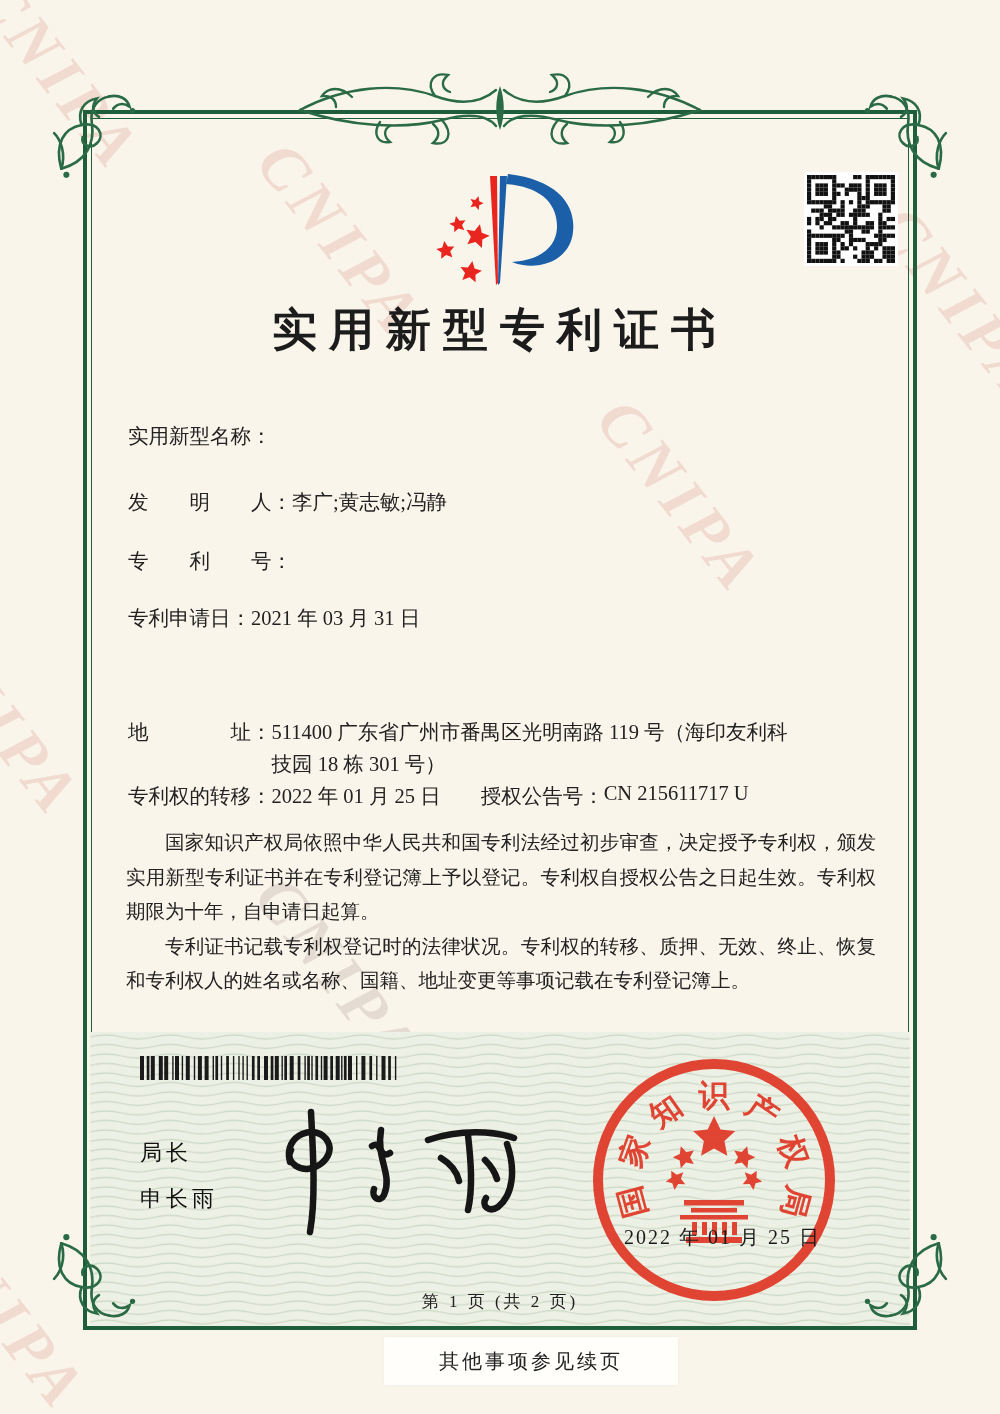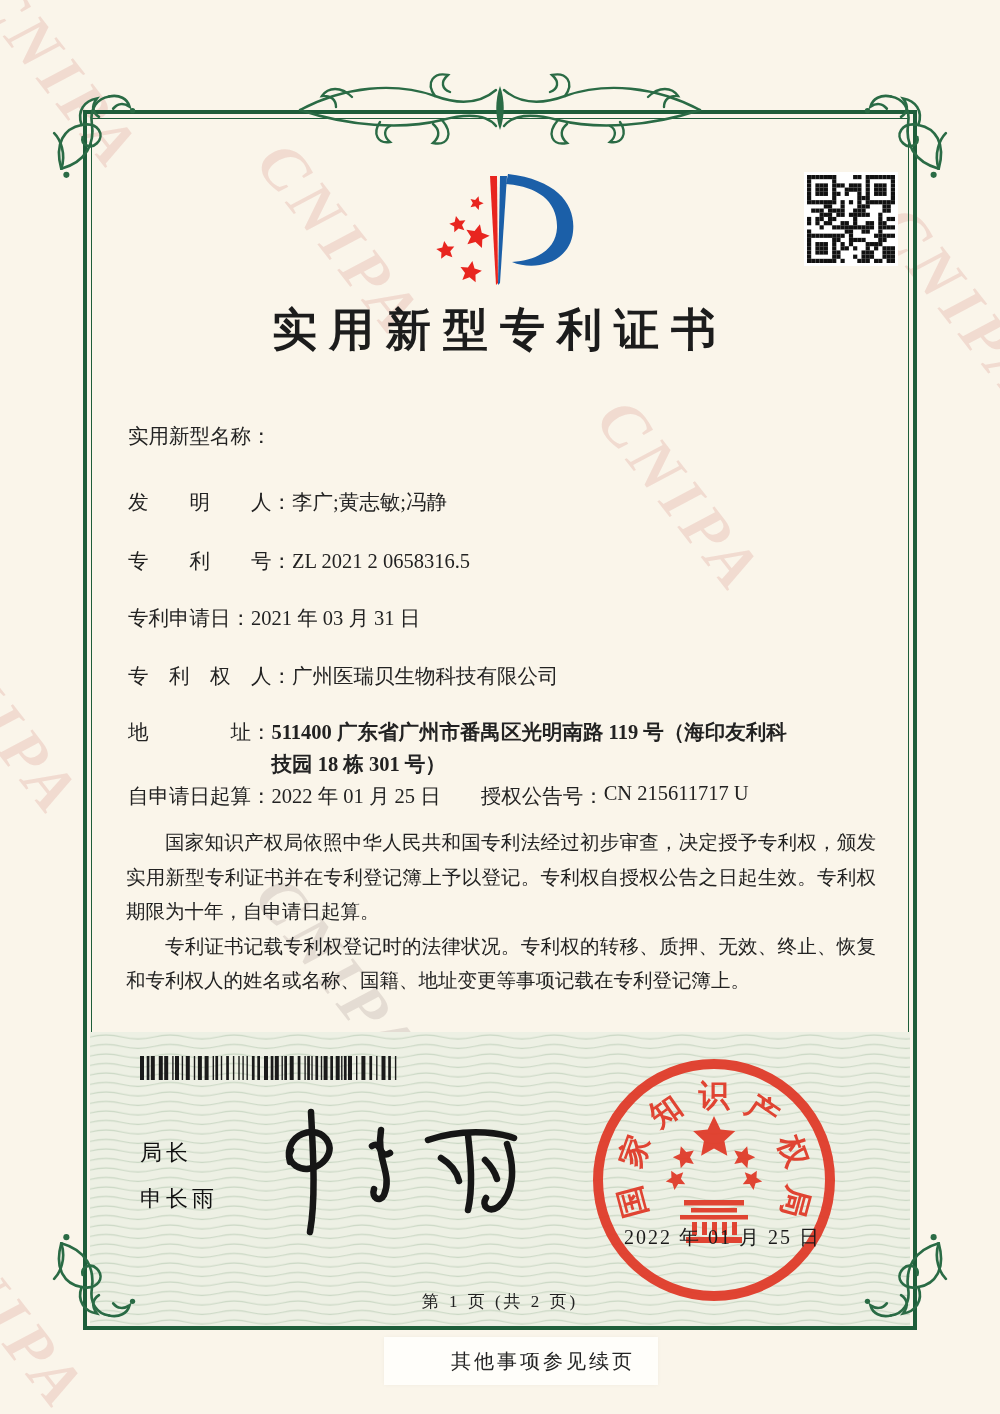--- a/index.html
+++ b/index.html
@@ -70,24 +70,24 @@
   .seal-date{
     position:absolute; left:534px; top:192px; z-index:6; font-size:20px;
     color:#1a1a1a; letter-spacing:2px; white-space:nowrap;
   }
   .page-info{
     position:absolute; left:0; right:0; top:1290px; z-index:5; text-align:center;
     font-size:17px; color:#222; letter-spacing:3px;
   }
   
   .footer-note{
-    position:absolute; left:384px; top:1337px; width:230px; height:48px; z-index:4;
+    position:absolute; left:384px; top:1337px; width:294px; height:48px; z-index:4;
     background:#fffefa; box-shadow:0 0 4px rgba(0,0,0,0.04);
     font-size:20px; color:#222; letter-spacing:3px;
-    display:flex; align-items:center; justify-content:center;padding-left:44px;
+    display:flex; align-items:center; justify-content:center;
   }
 </style>
 </head>
 <body>
 
 <div class="page">
 
   <div class="wm wm-pink" style="left:18px;  top:-38px;">CNIPA</div>
   <div class="wm wm-pink" style="left:300px; top:128px;">CNIPA</div>
   <div class="wm wm-pink" style="left:920px; top:192px;">CNIPA</div>
@@ -430,37 +430,32 @@
 
   <div class="field-row" style="top:420px;flex-direction:column;">
     <span class="field-label">实用新型名称：</span>
   </div>
   <div class="field-row" style="top:486px;">
     <span class="field-label">发　　明　　人：</span>
     <span class="field-value">李广;黄志敏;冯静</span>
   </div>
   <div class="field-row" style="top:545px;">
     <span class="field-label">专　　利　　号：</span>
-    <span class="field-value">ZL 2021 2 0658316.5</span>
   </div>
   <div class="field-row" style="top:602px;">
     <span class="field-label">专利申请日：</span>
     <span class="field-value">2021 年 03 月 31 日</span>
   </div>
-  <div class="field-row" style="top:660px;">
-    <span class="field-label">专　利　权　人：</span>
-    <span class="field-value">广州医瑞贝生物科技有限公司</span>
-  </div>
   <div class="field-row" style="top:716px;">
     <span class="field-label">地　　　　址：</span>
-    <span class="field-value" style="max-width:520px;font-weight:bold;">511400 广东省广州市番禺区光明南路 119 号（海印友利科技园 18 栋 301 号）</span>
+    <span class="field-value" style="max-width:520px;">511400 广东省广州市番禺区光明南路 119 号（海印友利科技园 18 栋 301 号）</span>
   </div>
 
   <div class="grant-row">
-    <span>自申请日起算：</span>
+    <span>专利权的转移：</span>
     <span>2022 年 01 月 25 日</span>
     <span class="grant-col2">授权公告号：</span>
     <span>CN 215611717 U</span>
   </div>
 
   <div class="body-text">
     <p>国家知识产权局依照中华人民共和国专利法经过初步审查，决定授予专利权，颁发实用新型专利证书并在专利登记簿上予以登记。专利权自授权公告之日起生效。专利权期限为十年，自申请日起算。</p>
     <p>专利证书记载专利权登记时的法律状况。专利权的转移、质押、无效、终止、恢复和专利权人的姓名或名称、国籍、地址变更等事项记载在专利登记簿上。</p>
   </div>
 

